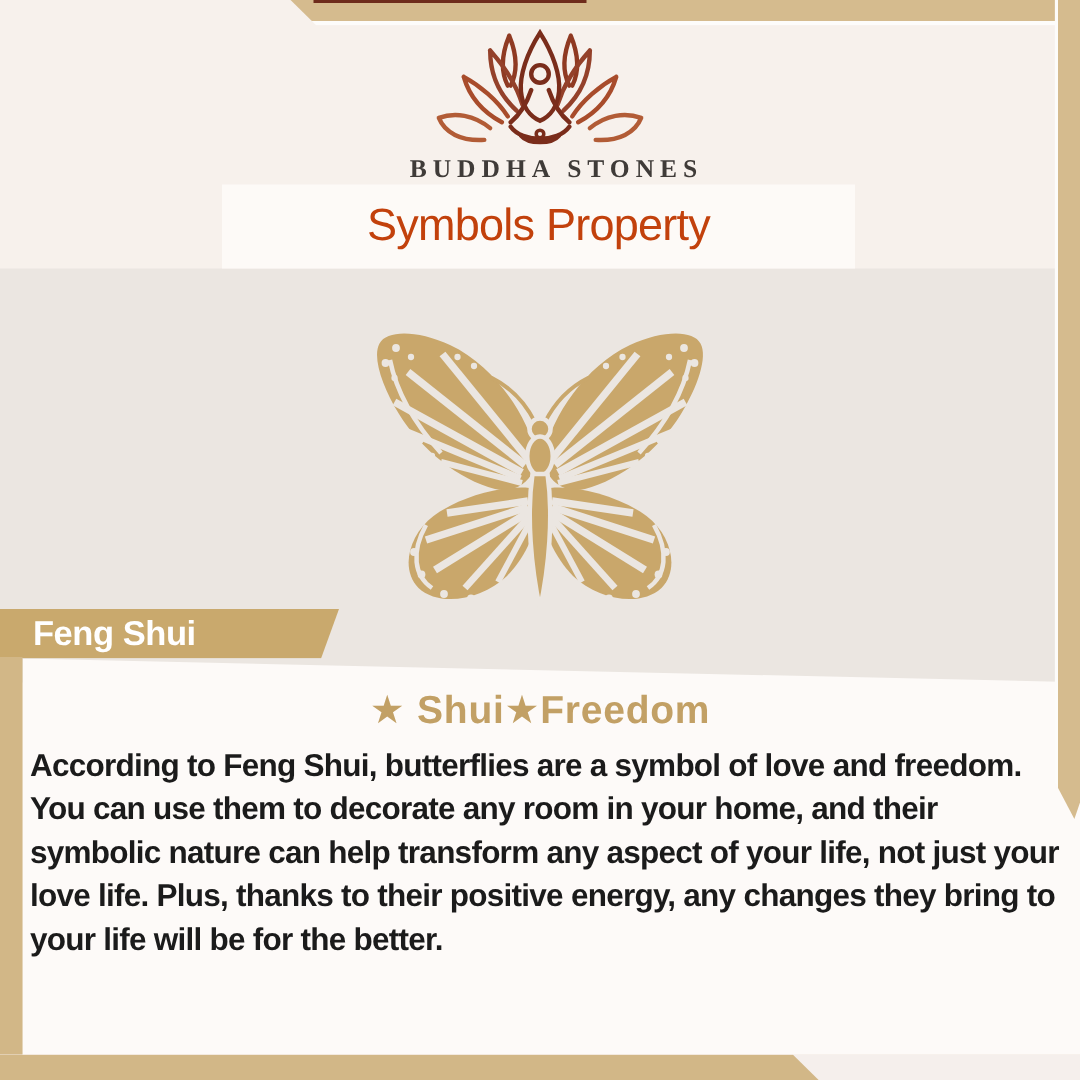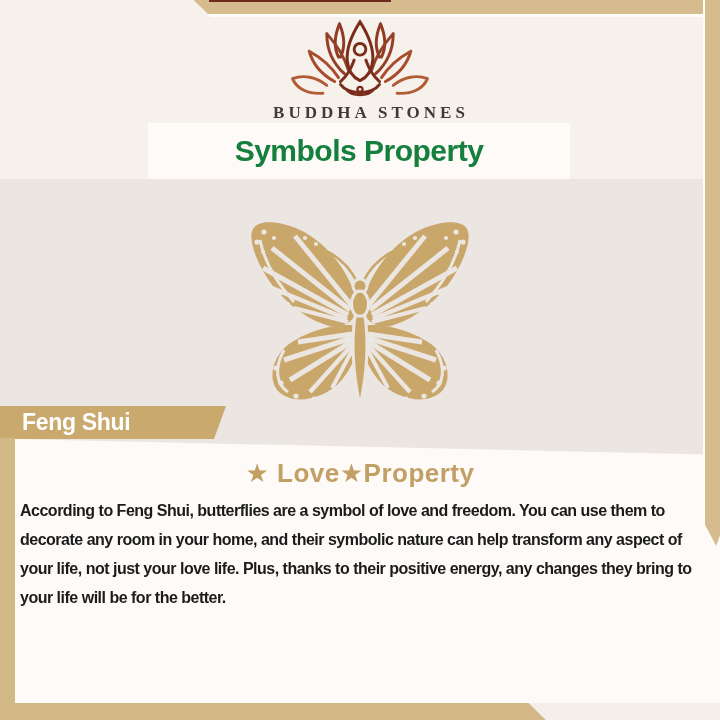--- a/index.html
+++ b/index.html
@@ -21,40 +21,40 @@
 
   
   .logo-wrap{position:absolute;left:0;top:18px;width:720px;text-align:center;z-index:3;}
   .logo-wrap svg{display:block;margin:0 auto;}
   .brand-name{position:absolute;left:0;top:103px;width:720px;text-align:center;
     font-family:"Liberation Serif",serif;font-size:17px;font-weight:600;
     letter-spacing:4px;color:#3F3B38;z-index:3;margin-left:11px;}
 
   .symbols-banner{position:absolute;left:148px;top:123px;width:422px;height:56px;
     background:#FDFAF7;z-index:3;text-align:center;}
-  .symbols-banner .title{line-height:56px;font-size:30px;font-weight:bold;
-    letter-spacing:-0.5px;color:#15803d;}
+  .symbols-banner .title{line-height:56px;font-size:30px;font-weight:normal;
+    letter-spacing:-0.5px;color:#c2410c;}
 
   
   .mid-section{position:absolute;left:0;top:179px;width:720px;height:276px;background:#EBE6E1;z-index:1;}
   .butterfly{position:absolute;left:210px;top:220px;width:300px;height:200px;z-index:2;}
 
   .section-ribbon{position:absolute;left:0;top:406px;width:226px;height:33px;
     background:#C9A96D;z-index:4;clip-path:polygon(0 0,100% 0,94.7% 100%,0 100%);}
   .section-ribbon .label{display:block;padding-left:22px;line-height:33px;
     font-size:23px;font-weight:bold;letter-spacing:-0.3px;color:#FFFFFF;}
 
   
   .card{position:absolute;left:15px;top:439px;width:705px;height:264px;background:#FDFAF8;z-index:3;
     clip-path:polygon(0 0,100% 6%,100% 100%,0 100%);}
   .tagline{position:absolute;left:0;top:458px;width:720px;text-align:center;z-index:4;
     font-size:26px;font-weight:bold;color:#C2A065;letter-spacing:0.5px;
     font-family:"Liberation Sans","DejaVu Sans",sans-serif;}
   .paragraph{position:absolute;left:20px;top:496px;width:692px;z-index:4;
-    font-size:16px;line-height:29px;font-weight:bold;letter-spacing:-0.5px;
+    font-size:21px;line-height:29px;font-weight:bold;letter-spacing:-0.5px;
     color:#1B1B1B;}
 </style>
 </head>
 <body>
 
 <div class="stage">
 
   <div class="mid-section"></div>
 
   <div class="logo-wrap">
@@ -139,21 +139,21 @@
       <ellipse cx="150" cy="84" rx="8.5" ry="13"></ellipse>
       <path d="M145,96 C141,124 144,158 150,186 C156,158 159,124 155,96 Z"></path>
     </g>
   </svg>
 
   <div class="section-ribbon">
     <span class="label">Feng Shui Butterfly</span>
   </div>
 
   <div class="card"></div>
-  <div class="tagline">★ Love★Property</div>
+  <div class="tagline">★ Shui★Freedom</div>
   <div class="paragraph">According to Feng Shui, butterflies are a symbol of love and freedom. You can use them to decorate any room in your home, and their symbolic nature can help transform any aspect of your life, not just your love life. Plus, thanks to their positive energy, any changes they bring to your life will be for the better.</div>
 
   <div class="top-band"></div>
   <div class="top-red-sliver"></div>
   <div class="right-ribbon"></div>
   <div class="left-strip"></div>
   <div class="bottom-band">
       <div class="tan"></div>
     </div>
 

